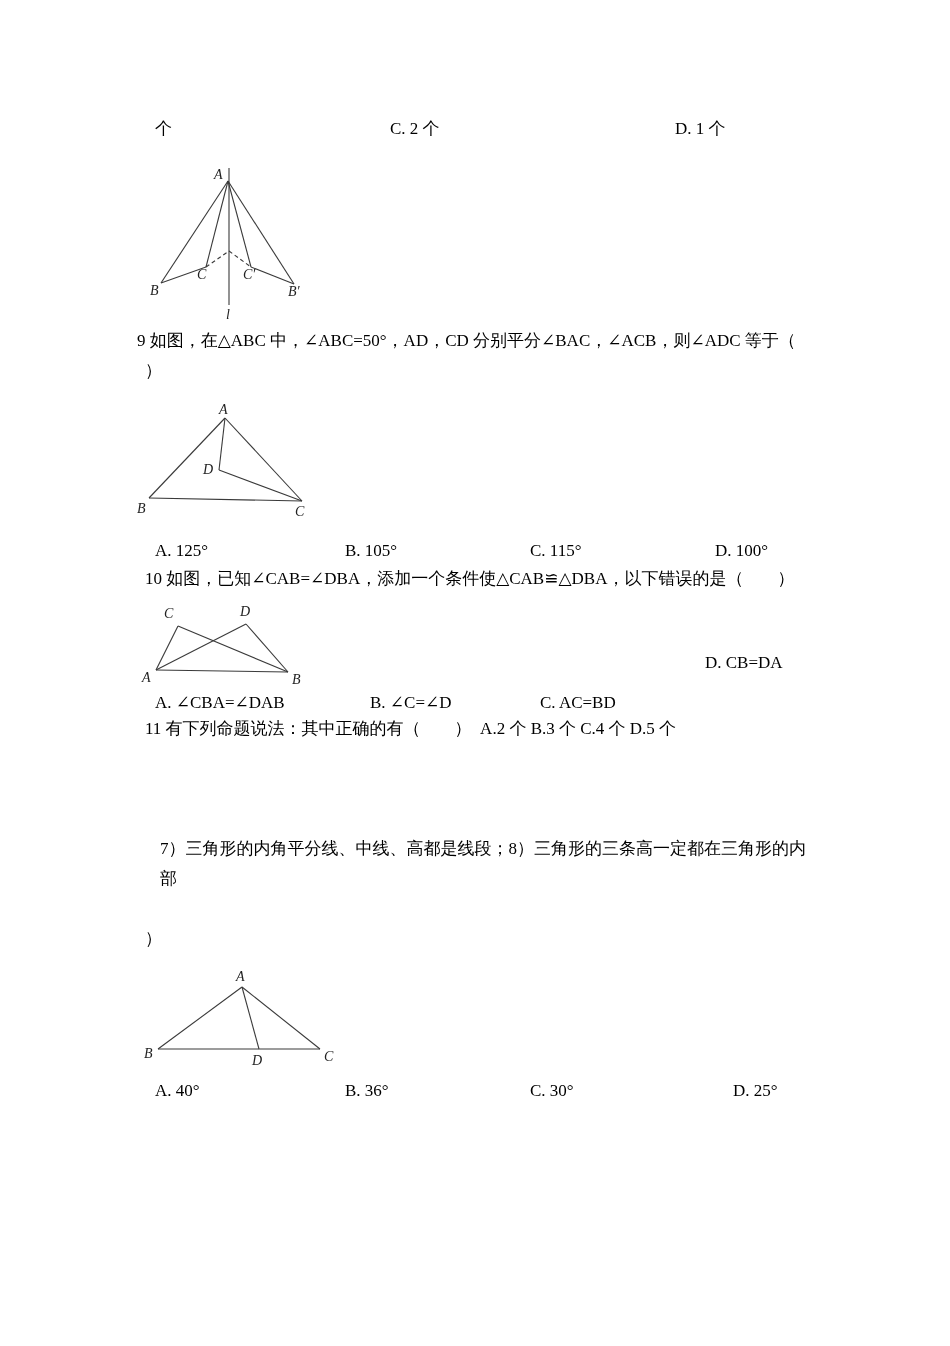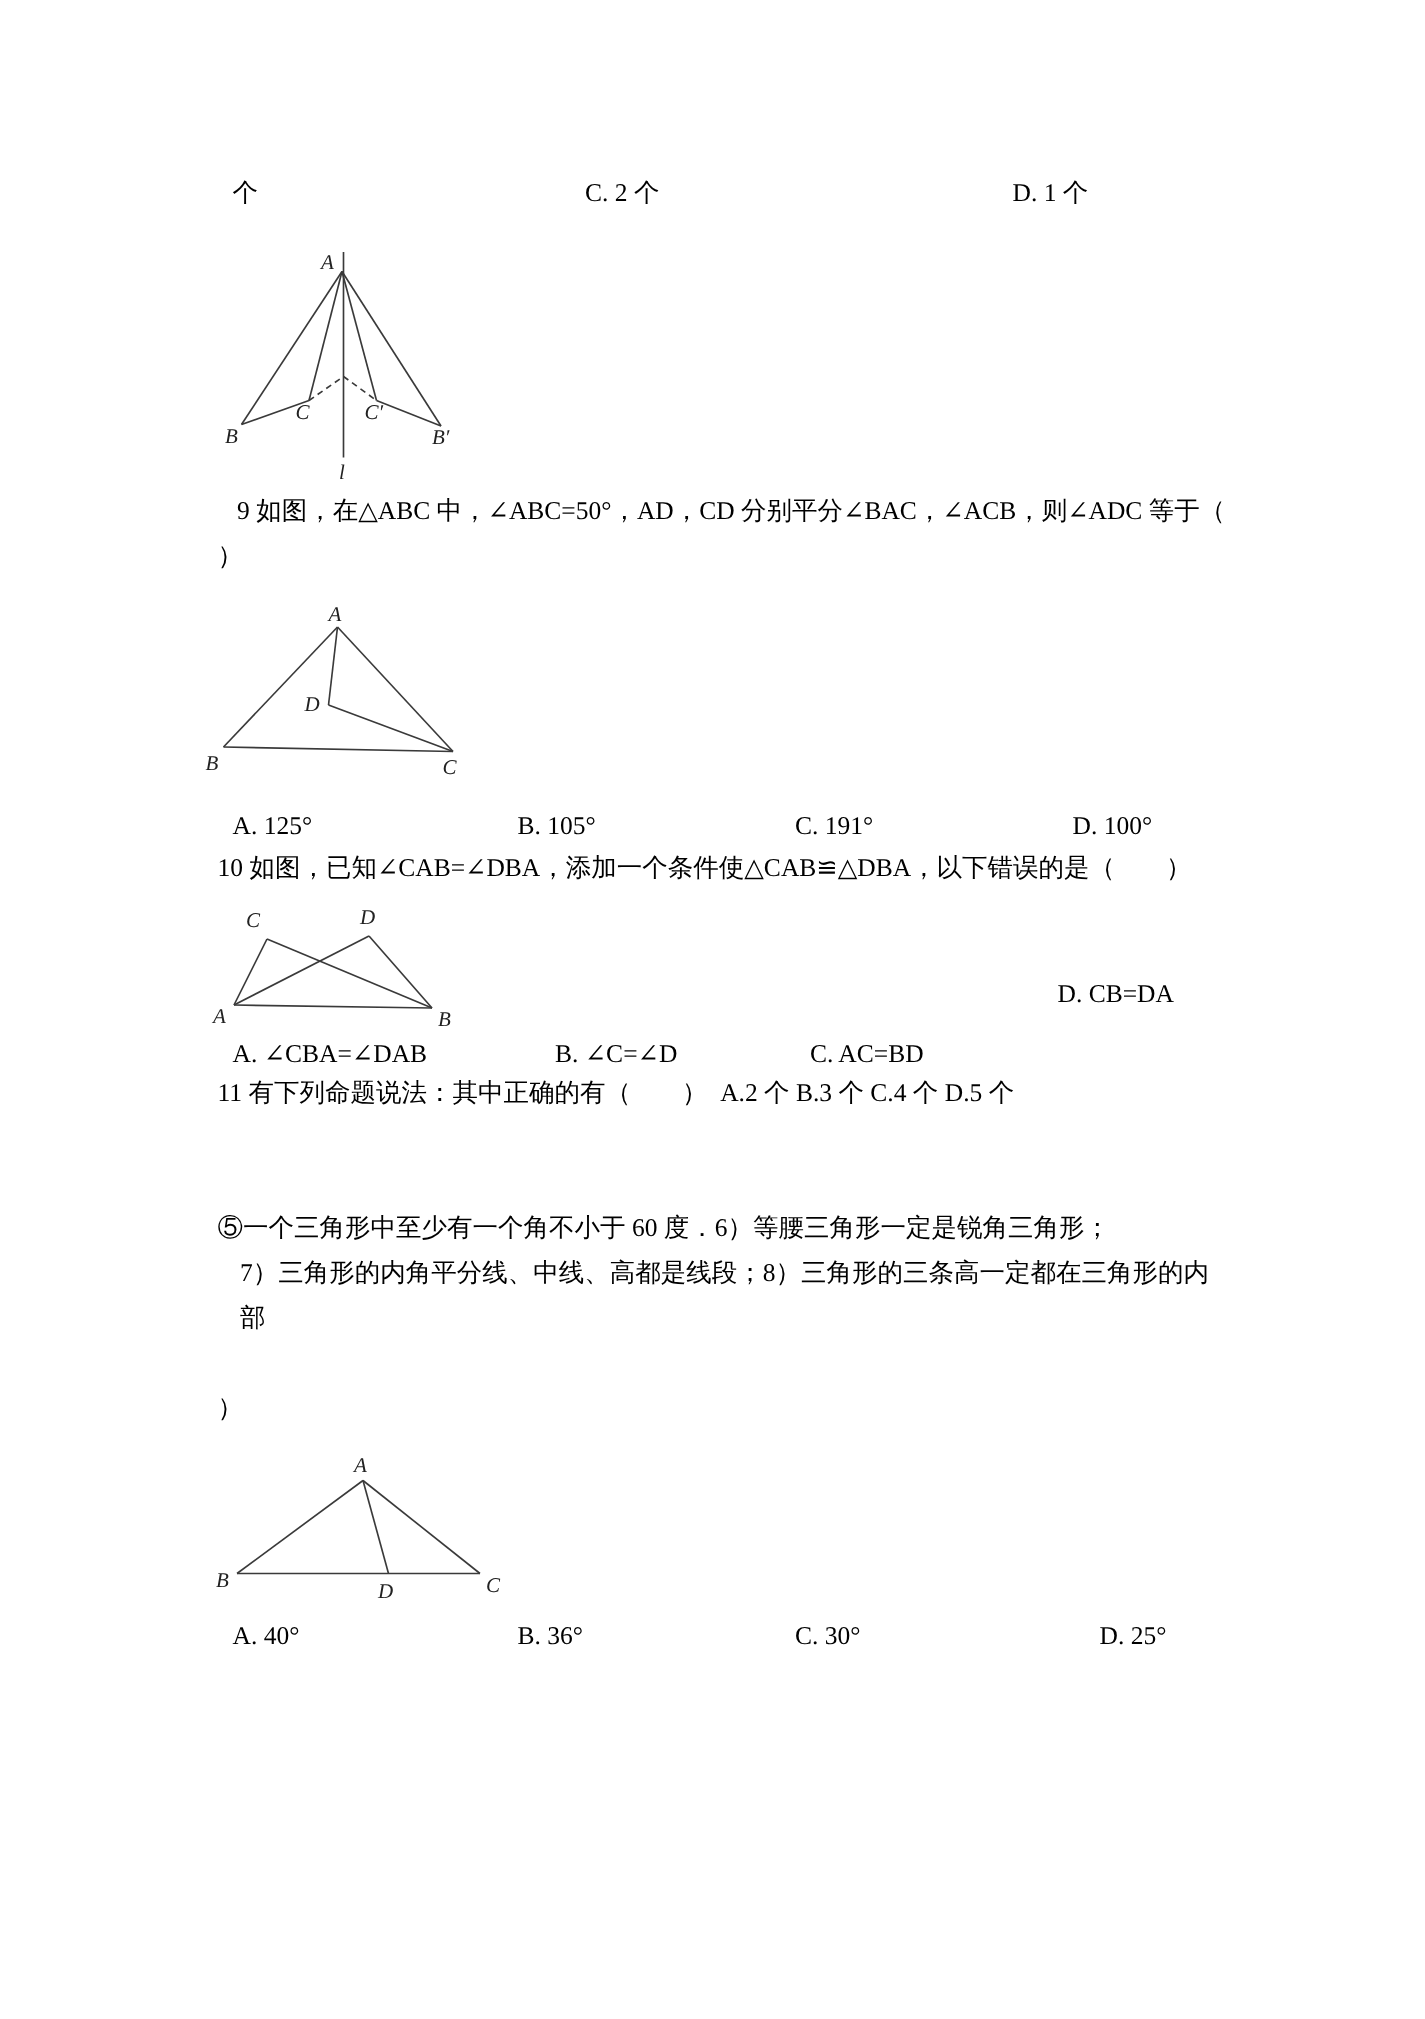--- a/index.html
+++ b/index.html
@@ -54,42 +54,42 @@
       </g>
       <text x="74" y="14">A</text>
       <text x="10" y="130">B</text>
       <text x="57" y="114">C</text>
       <text x="103" y="114">C′</text>
       <text x="148" y="131">B′</text>
       <text x="86" y="154">l</text>
     </svg>
   </div>
 
-  <div class="t" style="left:158px; top:330px">9 如图，在△ABC 中，∠ABC=50°，AD，CD 分别平分∠BAC，∠ACB，则∠ADC 等于（</div>
+  <div class="t" style="left:137px; top:330px">9 如图，在△ABC 中，∠ABC=50°，AD，CD 分别平分∠BAC，∠ACB，则∠ADC 等于（</div>
   <div class="t" style="left:145px; top:360px">）</div>
 
   <div class="fig" style="left:135px; top:402px">
     <svg width="190" height="118" viewBox="0 0 190 118">
       <g>
         <line x1="90" y1="16" x2="14" y2="96"></line>
         <line x1="90" y1="16" x2="167" y2="99"></line>
         <line x1="14" y1="96" x2="167" y2="99"></line>
         <line x1="90" y1="16" x2="84" y2="68"></line>
         <line x1="84" y1="68" x2="167" y2="99"></line>
       </g>
       <text x="84" y="12">A</text>
       <text x="2" y="111">B</text>
       <text x="160" y="114">C</text>
       <text x="68" y="72">D</text>
     </svg>
   </div>
 
   <div class="t" style="left:155px; top:540px">A. 125°</div>
   <div class="t" style="left:345px; top:540px">B. 105°</div>
-  <div class="t" style="left:530px; top:540px">C. 191°</div>
+  <div class="t" style="left:530px; top:540px">C. 115°</div>
   <div class="t" style="left:715px; top:540px">D. 100°</div>
 
   <div class="t" style="left:145px; top:568px">10 如图，已知∠CAB=∠DBA，添加一个条件使△CAB≌△DBA，以下错误的是（        ）</div>
 
   <div class="fig" style="left:140px; top:602px">
     <svg width="175" height="92" viewBox="0 0 175 92">
       <g>
         <line x1="38" y1="24" x2="16" y2="68"></line>
         <line x1="38" y1="24" x2="148" y2="70"></line>
         <line x1="106" y1="22" x2="16" y2="68"></line>
@@ -102,21 +102,20 @@
       <text x="152" y="82">B</text>
     </svg>
   </div>
 
   <div class="t" style="left:155px; top:692px">A. ∠CBA=∠DAB</div>
   <div class="t" style="left:370px; top:692px">B. ∠C=∠D</div>
   <div class="t" style="left:540px; top:692px">C. AC=BD</div>
   <div class="t" style="left:705px; top:652px">D. CB=DA</div>
 
   <div class="t" style="left:145px; top:718px">11 有下列命题说法：其中正确的有（        ）  A.2 个 B.3 个 C.4 个 D.5 个</div>
-  <div class="t" style="left:145px; top:808px">⑤一个三角形中至少有一个角不小于 60 度．6）等腰三角形一定是锐角三角形；</div>
   <div class="t" style="left:160px; top:838px">7）三角形的内角平分线、中线、高都是线段；8）三角形的三条高一定都在三角形的内</div>
   <div class="t" style="left:160px; top:868px">部</div>
 
   <div class="t" style="left:145px; top:928px">）</div>
 
   <div class="fig" style="left:140px; top:965px">
     <svg width="210" height="104" viewBox="0 0 210 104">
       <g>
         <line x1="102" y1="22" x2="18" y2="84"></line>
         <line x1="102" y1="22" x2="180" y2="84"></line>

